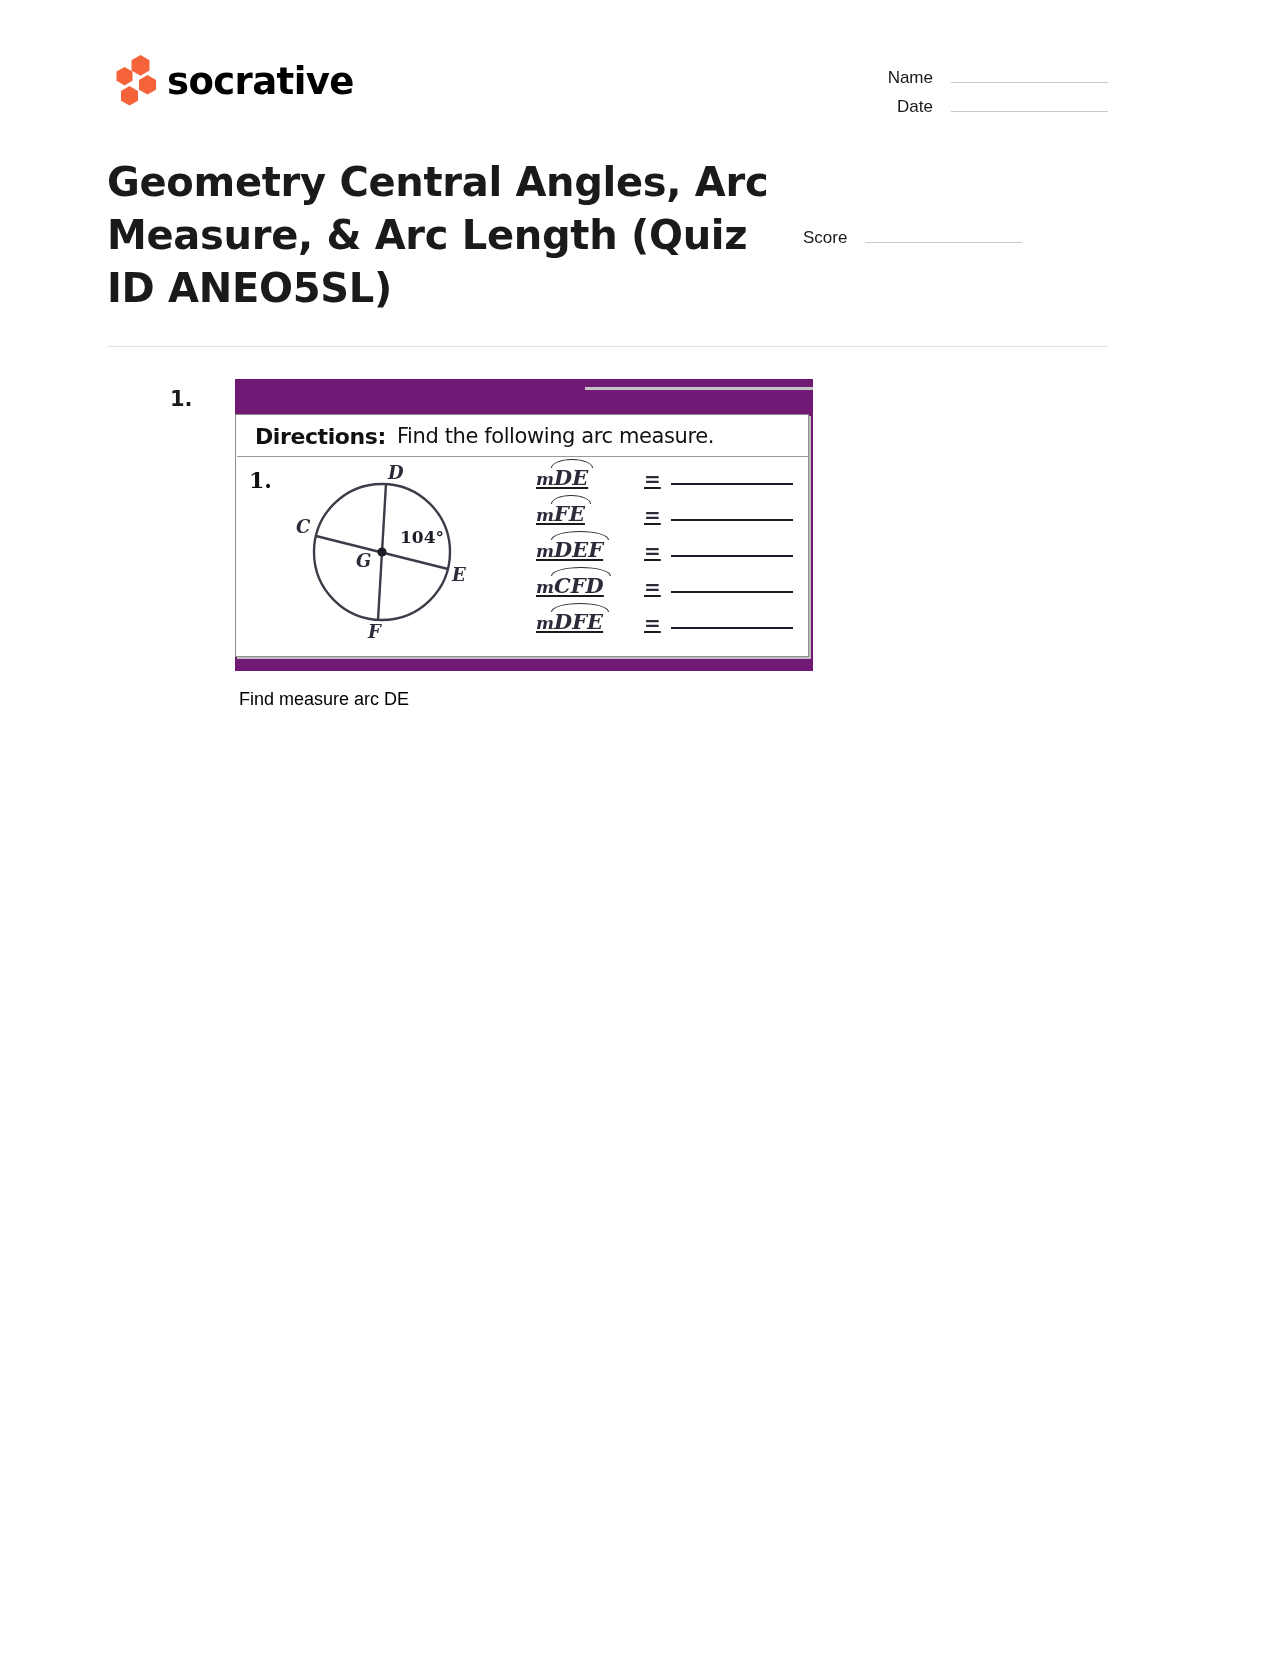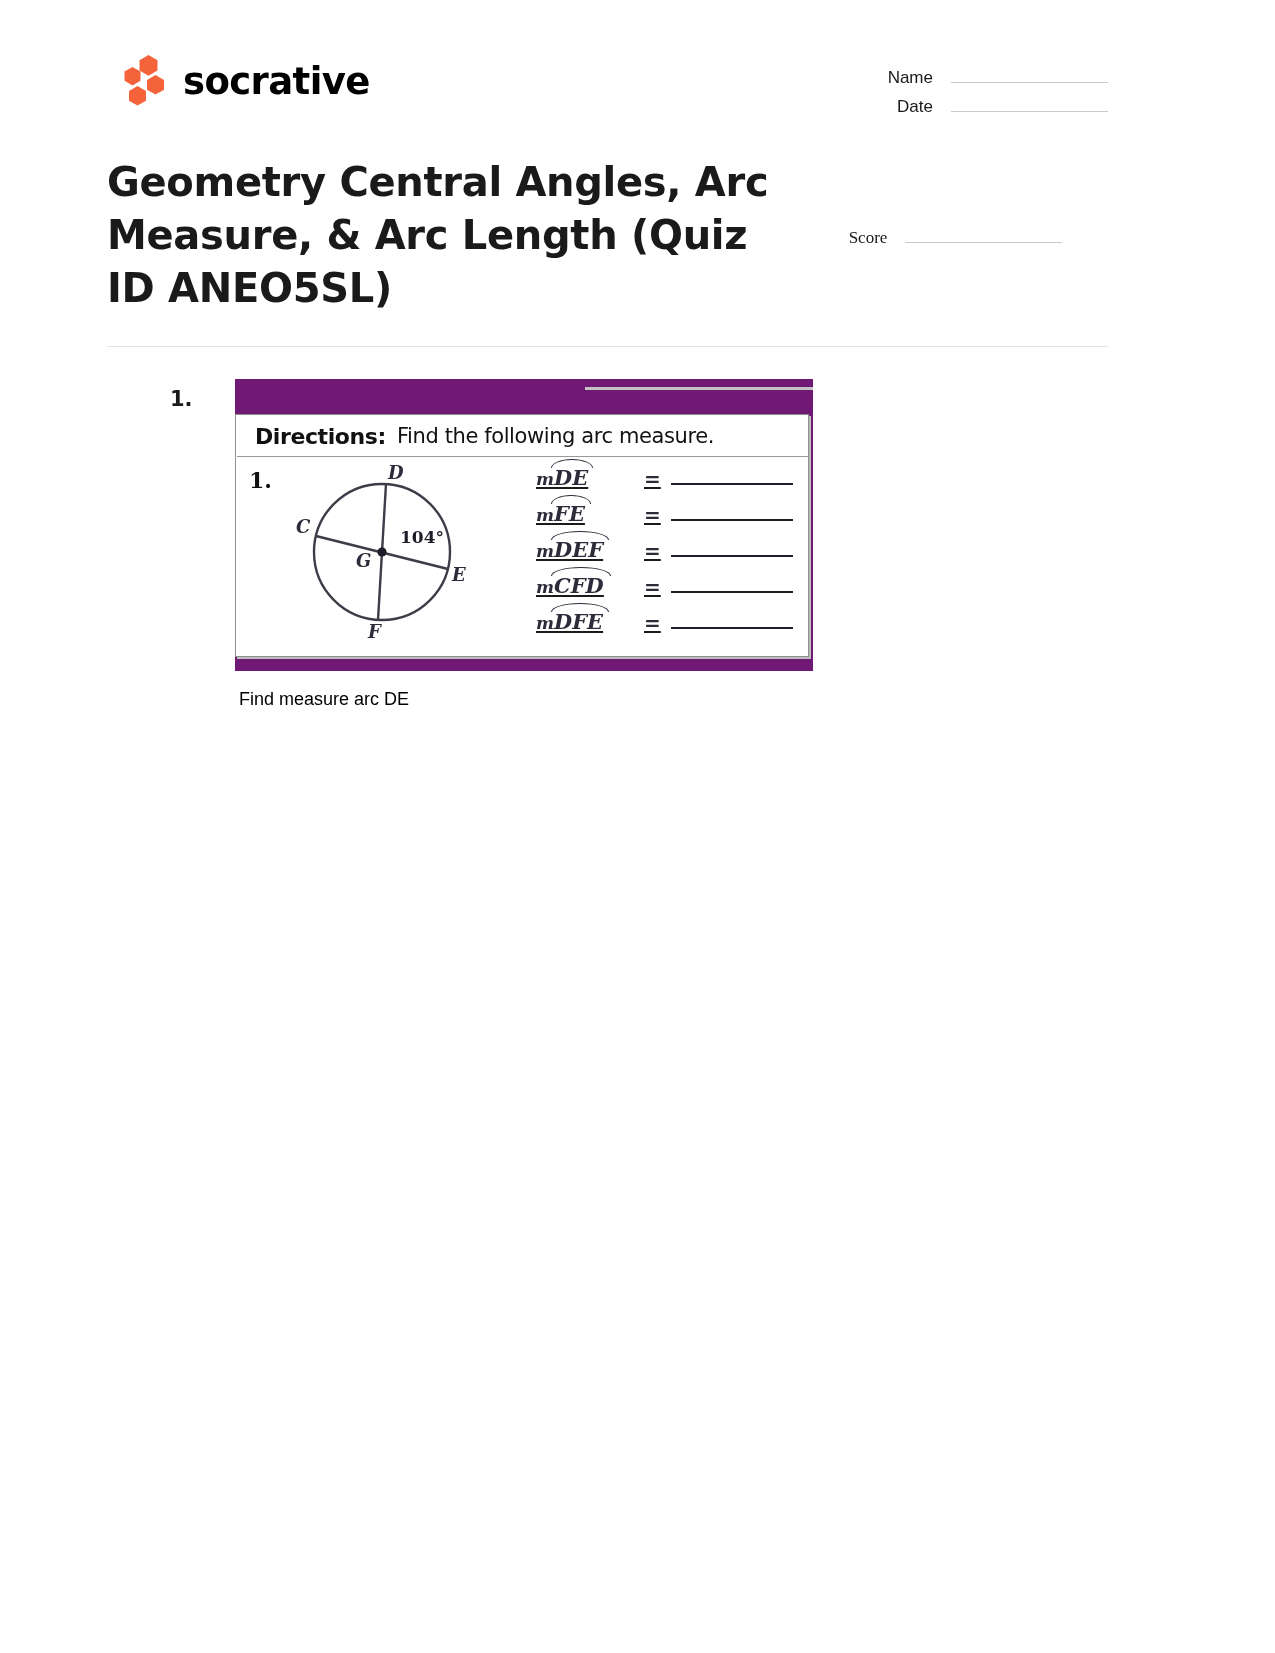--- a/index.html
+++ b/index.html
@@ -28,25 +28,25 @@
     height: 100%;
   }
 
   
   .header {
     position: relative;
     height: 120px;
   }
   .brand {
     position: absolute;
-    left: 16px;
+    left: 8px;
     top: 55px;
     display: flex;
     align-items: center;
-    gap: 14px;
+    gap: 6px;
   }
   .brand-mark {
     width: 46px;
     height: 52px;
     display: block;
   }
   .brand-name {
     font-family: "DejaVu Sans", sans-serif;
     font-size: 37px;
     font-weight: 600;
@@ -95,22 +95,21 @@
     letter-spacing: -0.3px;
     color: #1a1a1a;
   }
   .score-field {
     position: absolute;
     right: 0;
     top: 72px;
     width: 305px;
     display: flex;
     align-items: baseline;
-    justify-content: center;
-    font-family: Liberation Serif, serif;
+    justify-content: flex-start;
   }
   .score-label {
     font-size: 17px;
     color: #1a1a1a;
     white-space: nowrap;
   }
   .score-rule {
     width: 157px;
     margin-left: 18px;
     border-bottom: 1px solid #c9c9c9;

